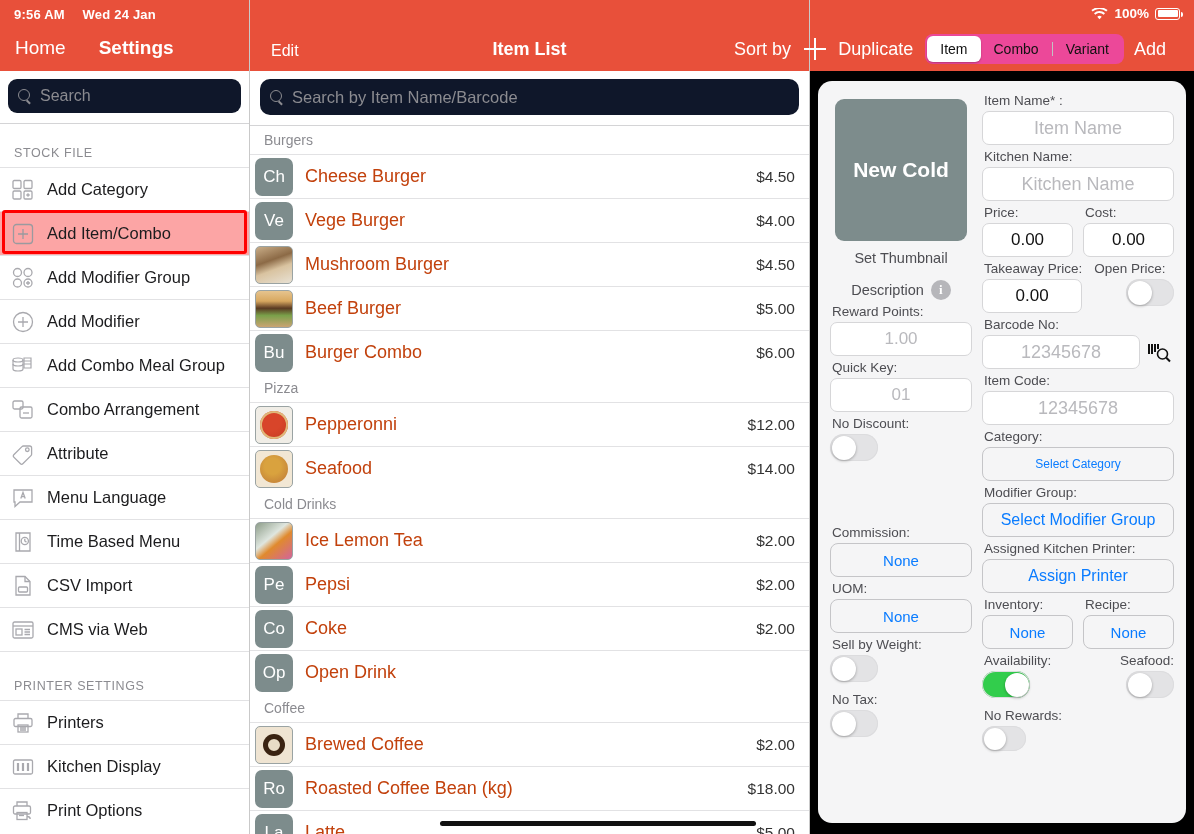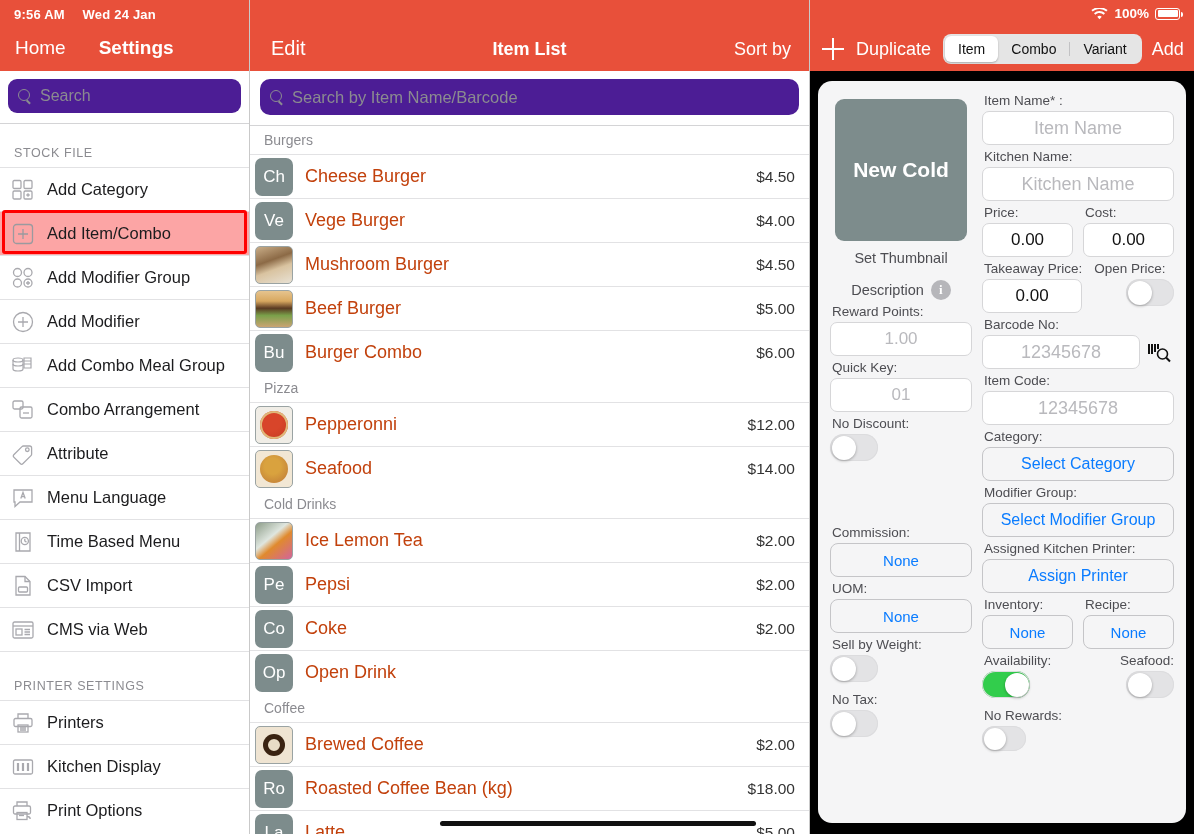--- a/index.html
+++ b/index.html
@@ -16,21 +16,21 @@
   .sidebar { width: 250px; height: 834px; background: #fff; position: relative;
              border-right: 1px solid #c9c9c9; display: flex; flex-direction: column; }
   .sb-head { height: 71px; background: #e8503a; color: #fff; position: relative; flex: 0 0 71px; }
   .statusline { position: absolute; top: 7px; left: 14px; font-size: 13px; font-weight: bold; letter-spacing: .2px; }
   .statusline .dt { margin-left: 14px; }
   .sb-navrow { position: absolute; bottom: 6px; left: 0; right: 0; height: 34px; display: flex; align-items: center; }
   .sb-navrow .home { font-size: 19px; margin-left: 15px; }
   .sb-navrow .settings { font-size: 19px; font-weight: bold; margin-left: 33px; }
 
   .searchwrap { padding: 8px 8px 10px 8px; background: #fff; }
-  .searchbox { height: 34px; background: #4c1d95; border-radius: 9px; display: flex;
+  .searchbox { height: 34px; background: #0f172a; border-radius: 9px; display: flex;
                align-items: center; padding: 0 10px; }
   .searchbox .ph { color: #8b8b90; font-size: 16px; margin-left: 8px; }
   .mag { width: 14px; height: 14px; position: relative; display: inline-block; flex: none; }
   .mag::before { content:""; position:absolute; width:10px; height:10px; border:1.6px solid #8b8b90;
                  border-radius:50%; left:0; top:0; }
   .mag::after { content:""; position:absolute; width:5px; height:1.6px; background:#8b8b90;
                 transform: rotate(45deg); left:8px; top:11.5px; }
 
   .sb-scroll { flex: 1; overflow: hidden; border-top: 1px solid #d4d4d6; background:#fff; }
   .sect-head { font-size: 12.5px; color: #8b8b90; letter-spacing: .6px; padding: 22px 0 7px 14px; }
@@ -41,21 +41,21 @@
   .sb-item .ic { width: 26px; height: 26px; flex: none; display:flex; align-items:center; justify-content:center; }
   .sb-item.selected { background: #fca5a5; }
   .hl-box { position: absolute; left: 2px; right: 2px; top: -2px; height: 44px;
             border: 3px solid #ff0000; border-radius: 3px; pointer-events: none; }
   .printer-gap { height: 26px; background: #fff; border-top:1px solid #e2e2e4;}
 
   
   .mid { width: 560px; height: 834px; background: #fff; position: relative;
          border-right: 1px solid #c9c9c9; display:flex; flex-direction:column; }
   .mid-head { height: 71px; background: #e8503a; color: #fff; position: relative; flex:0 0 71px; }
-  .mid-head .edit { position: absolute; left: 21px; bottom: 11px; font-size: 20px; }
+  .mid-head .edit { position: absolute; left: 21px; bottom: 11px; font-size: 16px; }
   .mid-head .title { position: absolute; left: 0; right: 0; bottom: 11px; text-align: center;
                      font-size: 18px; font-weight: bold; }
   .mid-head .sort { position: absolute; right: 18px; bottom: 11px; font-size: 18px; }
   .mid-search { padding: 8px 10px 10px 10px; }
   .mid-search .searchbox { height: 36px; border-radius: 10px; }
   .mid-search .ph { font-size: 16.5px; }
   .list { flex:1; overflow:hidden; border-top:1px solid #d4d4d6; }
   .cat-row { height: 28px; display: flex; align-items: center; padding-left: 14px;
              font-size: 14px; color: #8b8b90; background: #fff; }
   .item-row { height: 44px; display: flex; align-items: center; border-top: 1px solid #e2e2e4;
@@ -72,27 +72,27 @@
   
   .right { width: 384px; height: 834px; background: #000; position: relative; display:flex; flex-direction:column;}
   .r-head { height: 71px; background: #e8503a; position: relative; color: #fff; flex:0 0 71px;}
   .r-status { position: absolute; top: 6px; right: 14px; display: flex; align-items: center; gap: 6px;
               font-size: 13.5px; font-weight: bold; }
   .wifi { width: 17px; height: 12px; position: relative; display:inline-block;}
   .batt { width: 25px; height: 12px; border: 1.6px solid #fff; border-radius: 3px; position: relative; }
   .batt::before { content: ""; position: absolute; inset: 1.5px; background: #fff; border-radius: 1px; }
   .batt::after { content:""; position:absolute; right:-4px; top:3.5px; width:2px; height:5px;
                  background:#fff; border-radius:0 2px 2px 0; }
-  .r-navrow { position: absolute; left: 0; right: 8px; bottom: 5px; height: 34px;
-              display: flex; align-items: center; padding: 0 12px; }
+  .r-navrow { position: absolute; left: 0; right: 16px; bottom: 5px; height: 34px;
+              display: flex; align-items: center; padding: 0 12px; justify-content: flex-end; }
   .plus-ic { width: 22px; height: 22px; position: relative; flex:none; }
   .plus-ic::before { content:""; position:absolute; left:0; top:10px; width:22px; height:2px; background:#fff;}
   .plus-ic::after { content:""; position:absolute; top:0; left:10px; width:2px; height:22px; background:#fff;}
   .dup { font-size: 18px; margin-left: 12px; }
-  .seg { margin-left: 12px; background: #e5e5e5; border-radius: 8px; height: 30px;
+  .seg { margin-left: 12px; background: #ec4899; border-radius: 8px; height: 30px;
          display: flex; align-items: center; padding: 2px; }
   .seg-item { font-size: 14px; color: #111; padding: 0 13px; height: 26px; line-height: 26px;
               border-radius: 6px; position: relative; }
   .seg-item.active { background: #fff; font-weight: normal; box-shadow: 0 1px 2px rgba(0,0,0,.25); }
   .seg-div { width:1px; height:14px; background:#c2c2c4; }
   .addbtn { font-size: 18px; margin-left: 10px; }
 
   .card { position: absolute; left: 8px; top: 81px; width: 368px; height: 742px;
           background: #f5f5f6; border-radius: 14px; padding: 8px 12px 0 12px; }
   .grid { display: flex; gap: 0; }
@@ -541,21 +541,21 @@
                 <circle cx="18.5" cy="17" r="5"></circle>
                   <path d="M22.3 20.8 26 24.5" stroke-width="2"></path>
               </svg>
             </span>
           </div>
 
           <div class="lab">Item Code:</div>
           <div class="fld ph big">12345678</div>
 
           <div class="lab">Category:</div>
-          <div class="btnf" style="font-size:16px">Select Category</div>
+          <div class="btnf" style="font-size:12px">Select Category</div>
 
           <div class="lab">Modifier Group:</div>
           <div class="btnf" style="font-size:16px">Select Modifier Group</div>
 
           <div class="lab">Assigned Kitchen Printer:</div>
           <div class="btnf" style="font-size:16px">Assign Printer</div>
 
           <div class="two">
             <div>
               <div class="lab">Inventory:</div>

